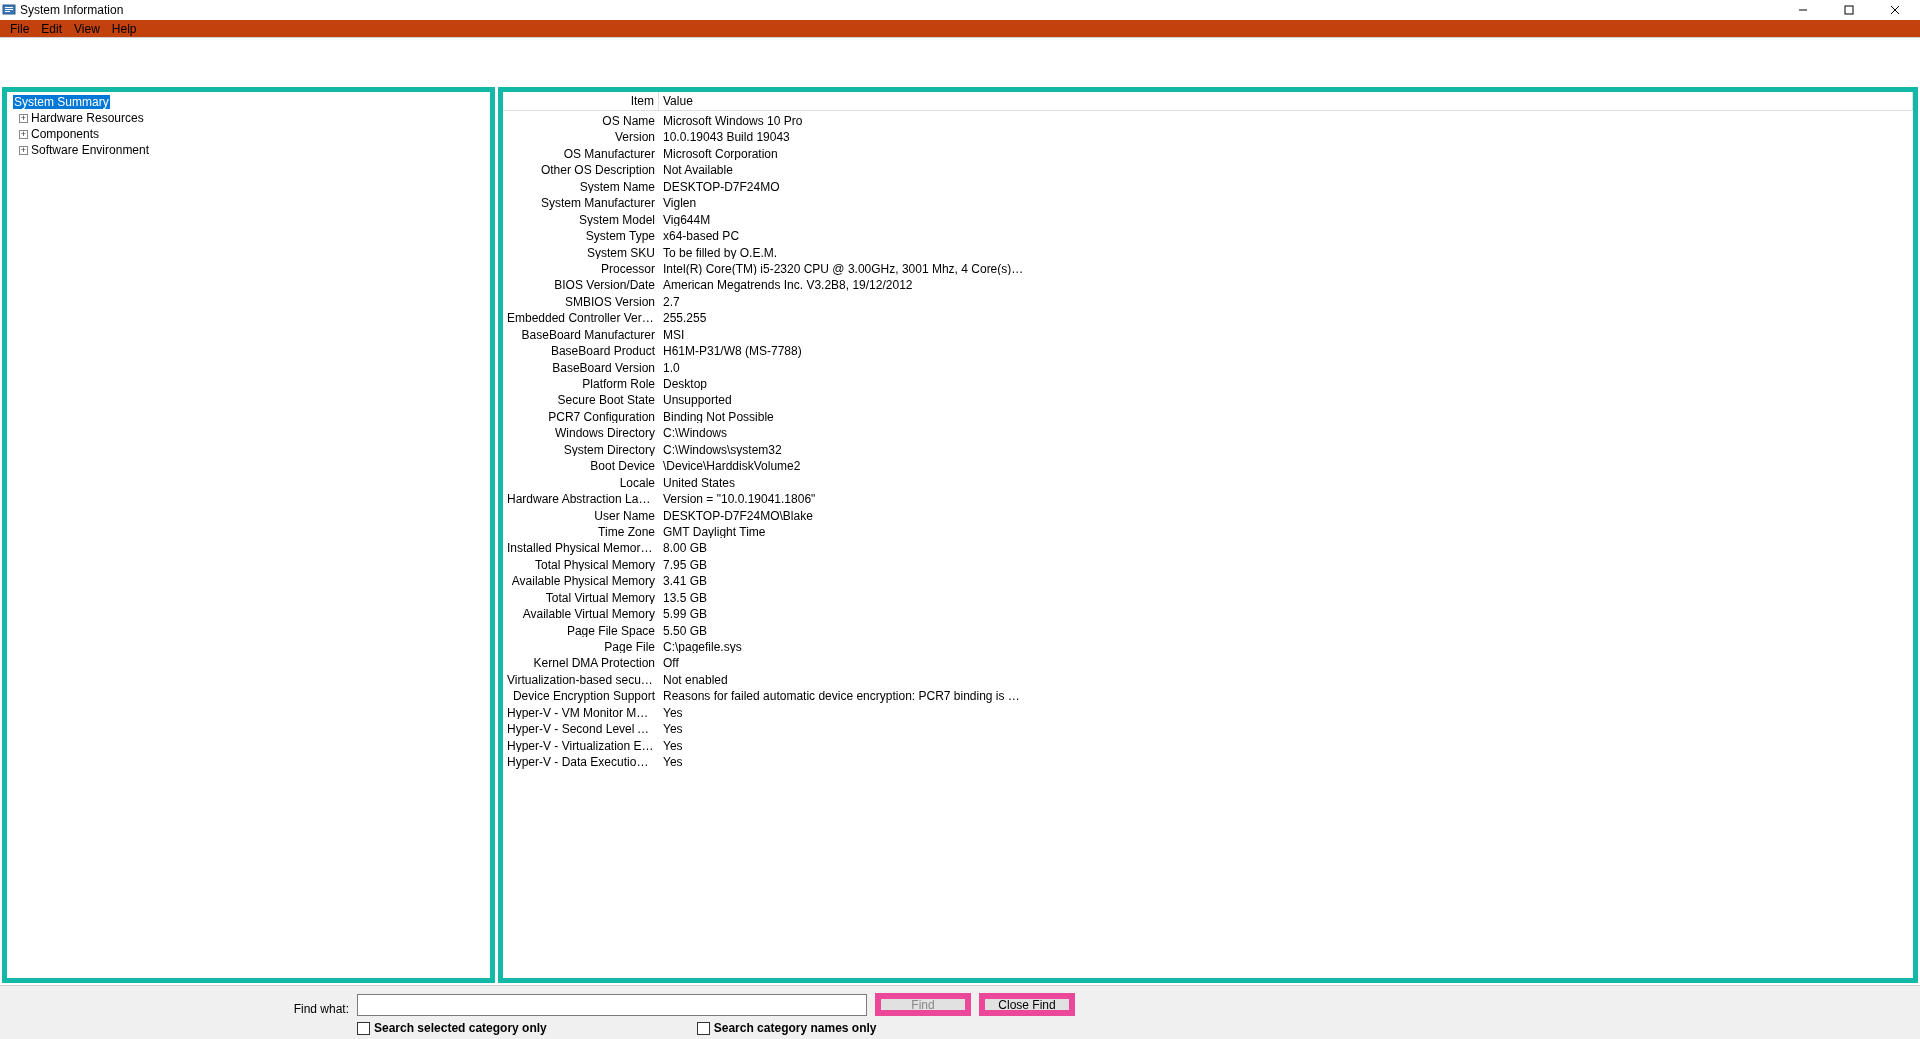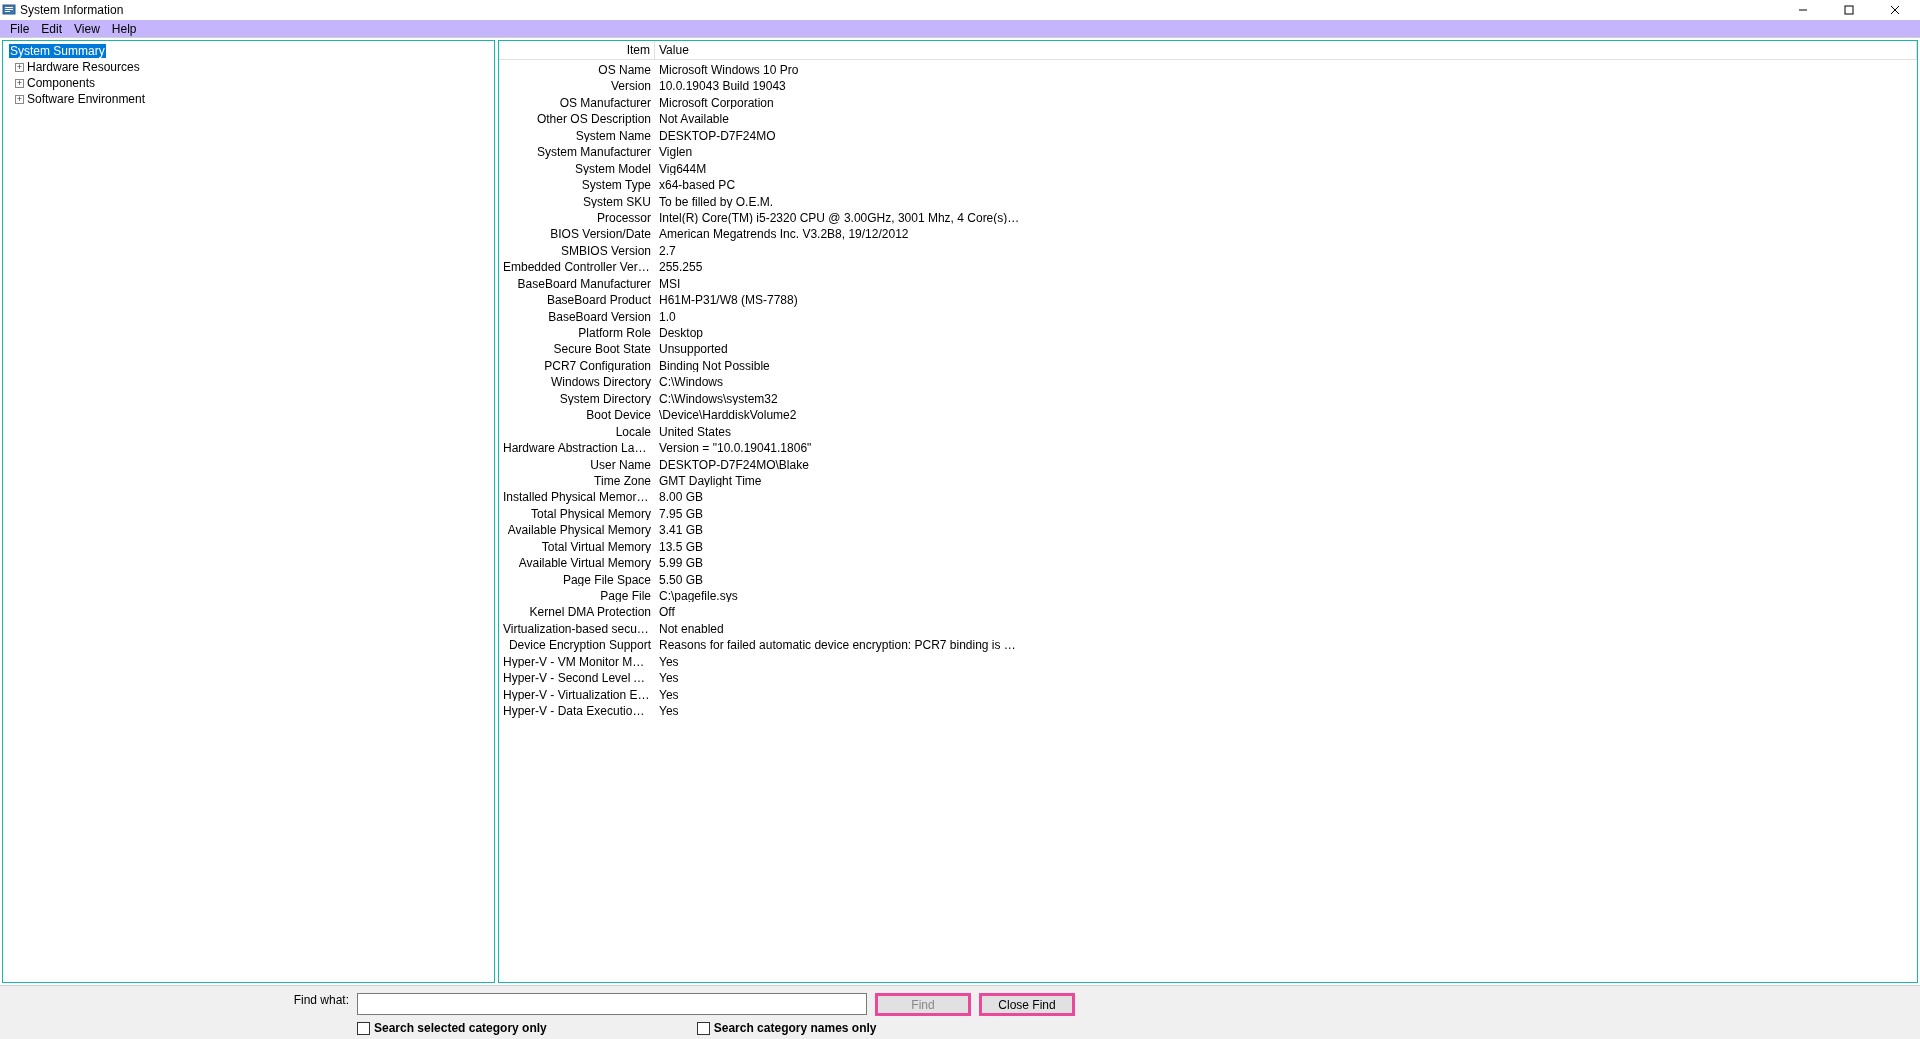--- a/index.html
+++ b/index.html
@@ -32,36 +32,37 @@
       width: 46px; height: 20px;
       display: flex; align-items: center; justify-content: center;
       font-size: 10px; color: #000;
     }
     
     .menubar {
       height: 18px;
       display: flex;
       align-items: center;
       padding: 0 4px;
-      background: #c4b5fd;
+      background: #c2410c;
       border-bottom: 1px solid #d0d0d0;
     }
     .menu-item { padding: 1px 6px; font-size: 12px; }
     
     .main {
       flex: 1;
       display: flex;
       padding: 2px;
       gap: 3px;
       overflow: hidden;
     }
     .pane {
-      border: 1px solid #14b8a6;
+      border: 5px solid #14b8a6;
       background: #fff;
       overflow: auto;
+      margin-top: 47px;
     }
     .tree-pane { width: 493px; }
     .detail-pane { flex: 1; }
     .tree {
       padding: 2px 0;
       font-size: 12px;
     }
     .tree-row {
       height: 16px;
       line-height: 16px;
@@ -114,41 +115,41 @@
       text-overflow: ellipsis;
     }
     
     .footer {
       background: #f0f0f0;
       border-top: 1px solid #d0d0d0;
       padding: 4px 0 4px 0;
     }
     .footer-row1 {
       display: flex;
-      align-items: flex-start;
+      align-items: flex-end;
       padding: 3px 10px;
     }
     .footer-row2 {
       display: flex;
       align-items: center;
       padding: 2px 10px 0 10px;
     }
     .find-label { width: 347px; text-align: right; padding-right: 8px; }
     .find-input {
       width: 510px; height: 22px;
       border: 1px solid #7a7a7a;
       background: #fff;
       padding: 0 4px;
       font-family: inherit; font-size: 12px;
     }
     .btn {
       height: 23px;
       width: 96px;
       margin-left: 8px;
-      border: 3px solid #ec4899;
+      border: 6px solid #ec4899;
       background: #e1e1e1;
       font-family: inherit; font-size: 12px;
       display: flex; align-items: center; justify-content: center;
     }
     .btn.disabled { color: #888; }
     .checkbox {
       display: inline-flex; align-items: center;
       margin-right: 40px;
       font-weight: bold;
     }

